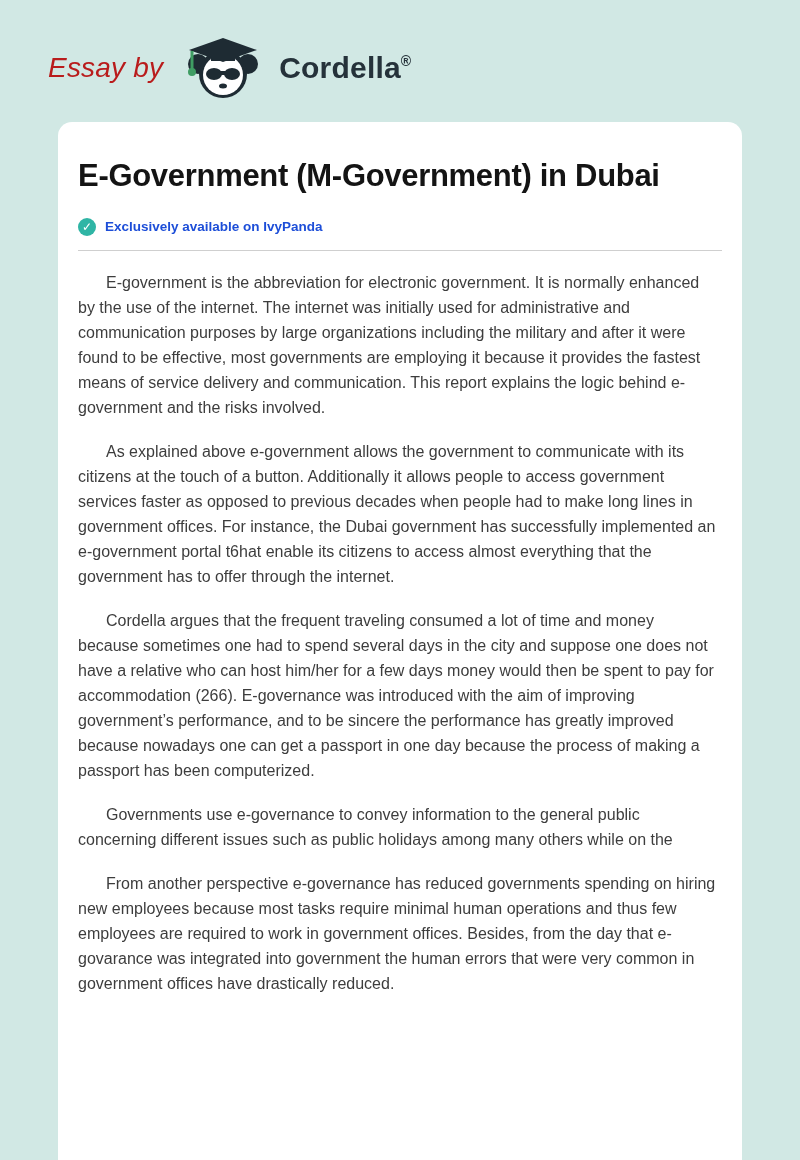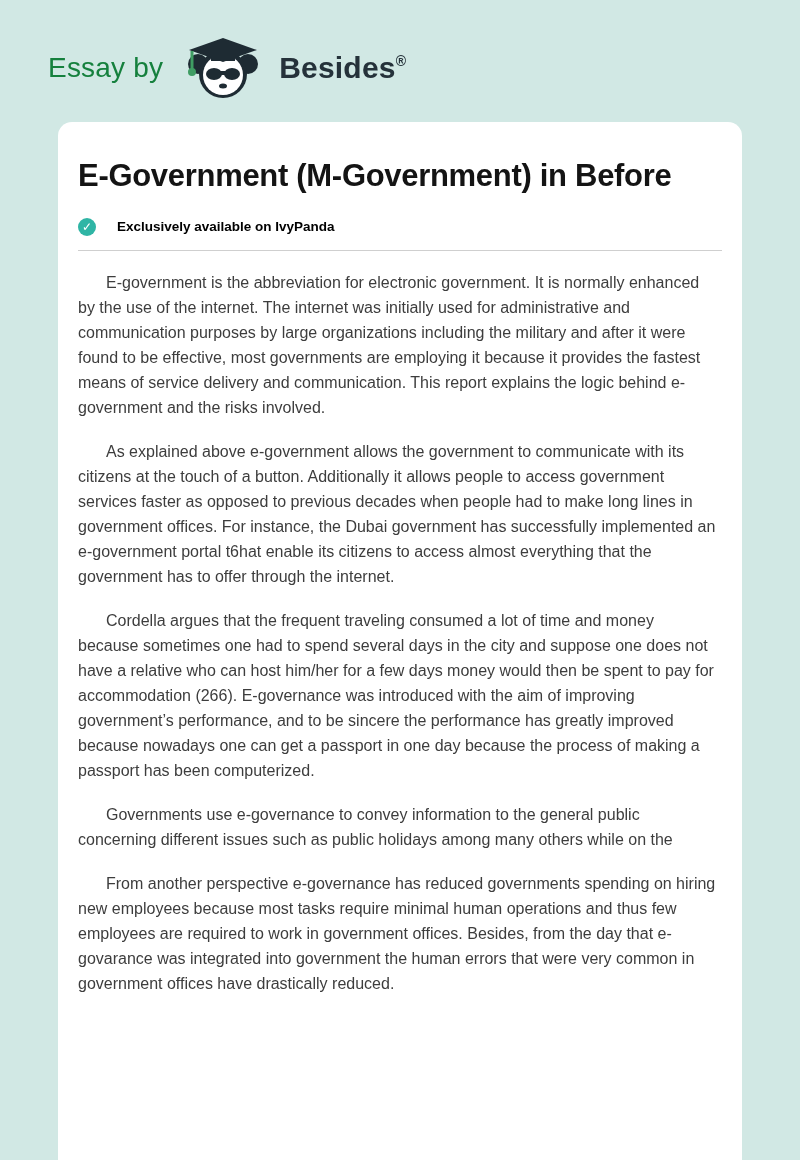--- a/index.html
+++ b/index.html
@@ -18,22 +18,23 @@
   
   .header {
     display: flex;
     align-items: center;
     padding: 36px 0 0 48px;
     height: 100px;
   }
   .essay-by {
     font-size: 28px;
     font-weight: 500;
-    color: #15803d;
+    color: #b91c1c;
     letter-spacing: 0.2px;
+    font-style: italic;
   }
   .logo {
     margin: 0 14px 0 18px;
     display: inline-flex;
     align-items: center;
   }
   .brand {
     font-size: 30px;
     font-weight: bold;
     color: #25323a;
@@ -77,22 +78,21 @@
     background: #2fb5a5;
     color: #ffffff;
     font-size: 12px;
     line-height: 18px;
     text-align: center;
     flex: 0 0 auto;
   }
   .exclusive-label {
     font-size: 13.5px;
     font-weight: bold;
-    color: #000000;
-    margin-left: 12px;
+    color: #1d4ed8;
   }
   .divider {
     border: none;
     border-top: 1px solid #cfcfcf;
     margin: 0 0 2px 0;
   }
   .essay p {
     margin: 19px 4px 0 0;
     font-size: 16px;
     line-height: 25px;
@@ -121,27 +121,27 @@
       <ellipse cx="42" cy="50" rx="4" ry="2.5" fill="#1e2b33"></ellipse>
 
       <polygon points="42,2 76,14 42,26 8,14" fill="#1e2b33"></polygon>
       <rect x="30" y="17" width="24" height="8" fill="#1e2b33"></rect>
 
       <path d="M11,15 L11,33" stroke="#3f9d63" stroke-width="3" fill="none"></path>
       <circle cx="11" cy="36" r="4" fill="#3f9d63"></circle>
     </svg>
   </span>
   <span class="brand">
-    <span>Besides</span>
+    <span>Cordella</span>
       <span class="reg">®</span>
   </span>
 </div>
 
 <div class="card">
-  <h1>E-Government (M-Government) in Before</h1>
+  <h1>E-Government (M-Government) in Dubai</h1>
 
   <div class="exclusive">
     <span class="check-circle">✓</span>
     <span class="exclusive-label">Exclusively available on IvyPanda</span>
   </div>
 
   <hr class="divider">
 
   <div class="essay">
     <p>E-government is the abbreviation for electronic government. It is normally enhanced by the use of the internet. The internet was initially used for administrative and communication purposes by large organizations including the military and after it were found to be effective, most governments are employing it because it provides the fastest means of service delivery and communication. This report explains the logic behind e-government and the risks involved.</p>

